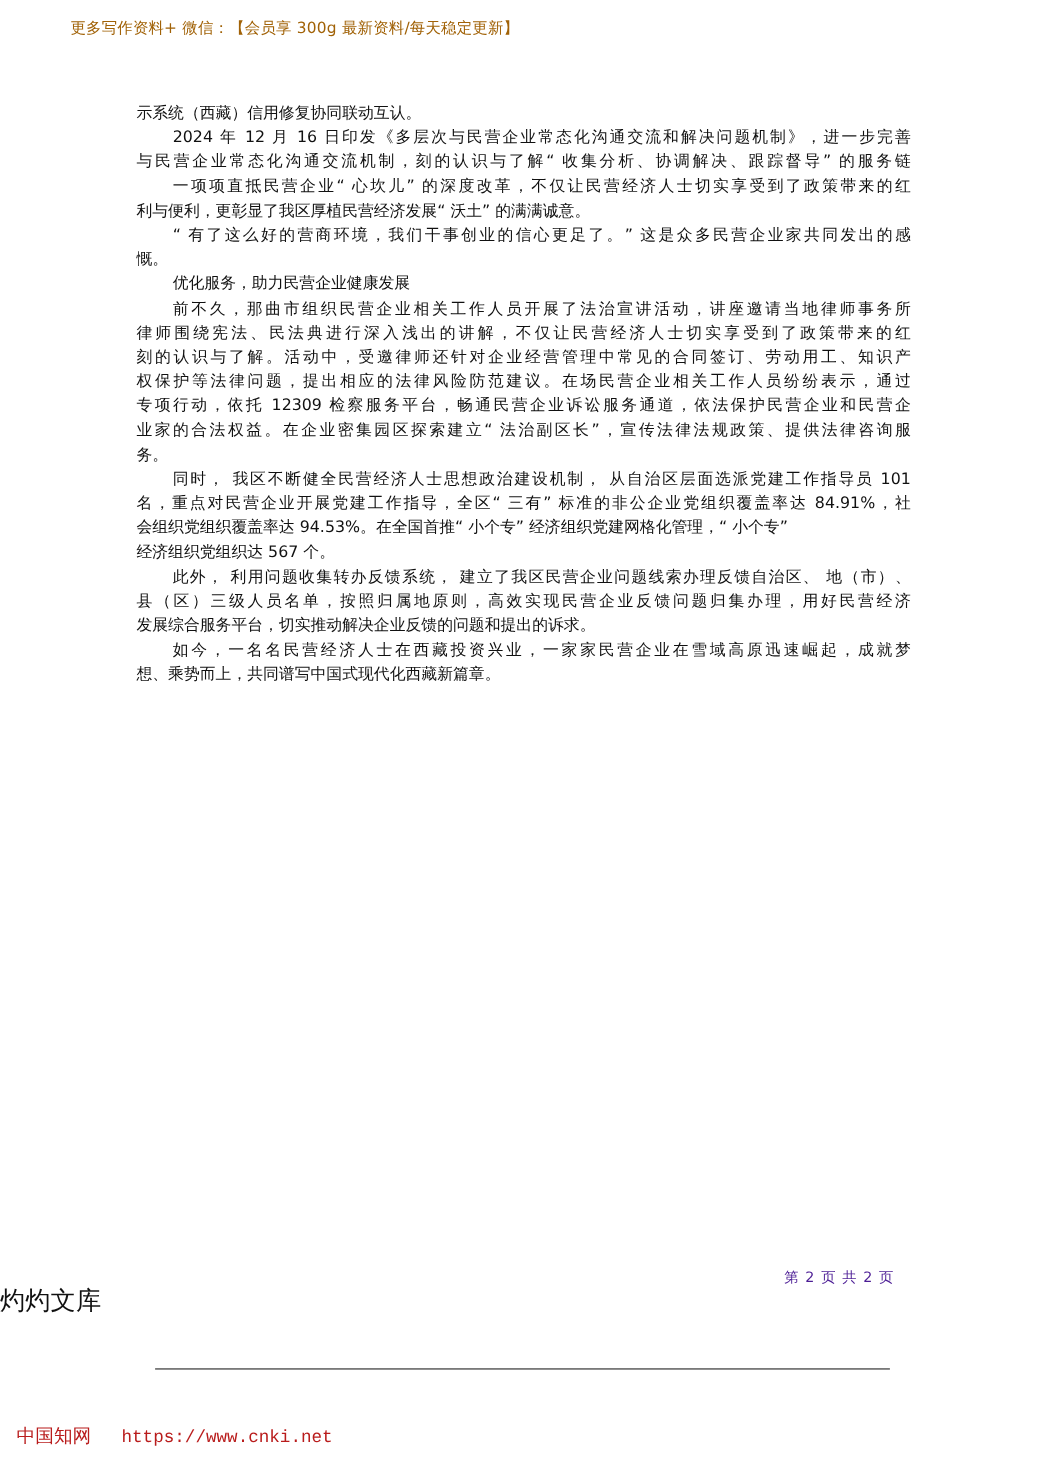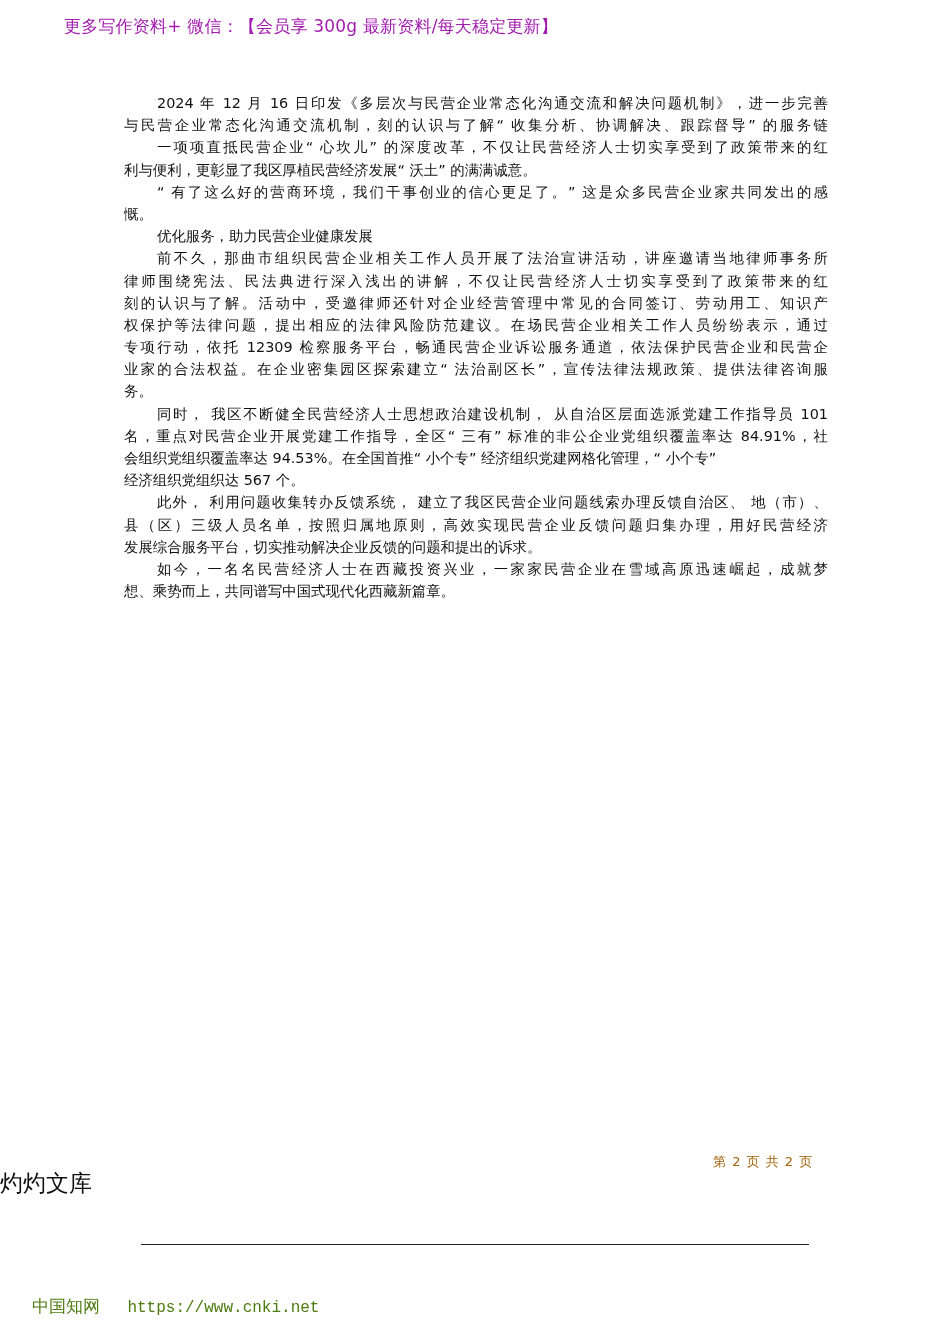--- a/index.html
+++ b/index.html
@@ -12,23 +12,23 @@
       height: 1344px;
       position: relative;
       overflow: hidden;
       font-family: "DejaVu Sans", "Liberation Sans", sans-serif;
       color: #111111;
     }
     .banner {
       position: absolute;
       left: 64px;
       top: 14px;
-      font-size: 17px;
+      font-size: 14px;
       line-height: 24px;
-      color: #a21caf;
+      color: #a16207;
       white-space: nowrap;
       letter-spacing: 0.2px;
     }
     .content {
       position: absolute;
       left: 124px;
       top: 92px;
       width: 704px;
       font-size: 14.4px;
       line-height: 22.2px;
@@ -46,21 +46,21 @@
     }
     .line.indent {
       padding-left: 33px;
     }
     .page-num {
       position: absolute;
       left: 713px;
       top: 1153px;
       font-size: 13px;
       line-height: 18px;
-      color: #a16207;
+      color: #4c1d95;
       white-space: nowrap;
       letter-spacing: 1px;
     }
     .library {
       position: absolute;
       left: 0px;
       top: 1171px;
       font-size: 23px;
       line-height: 24px;
       color: #111111;
@@ -69,42 +69,43 @@
     .footer-rule {
       position: absolute;
       left: 141px;
       top: 1244px;
       width: 668px;
       height: 0;
       border-top: 1.5px solid #222222;
     }
     .cnki {
       position: absolute;
-      left: 32px;
+      left: 15px;
       top: 1294px;
       font-size: 17px;
       line-height: 24px;
-      color: #4d7c0f;
+      color: #b91c1c;
       white-space: nowrap;
     }
     .cnki .cnki-name {
       font-family: "DejaVu Serif", "Liberation Serif", serif;
       margin-right: 22px;
     }
     .cnki .cnki-url {
       font-family: "Liberation Mono", "DejaVu Sans Mono", monospace;
       font-size: 16px;
     }
   </style>
 </head>
 <body>
 
 <div class="banner">更多写作资料+ 微信：【会员享 300g 最新资料/每天稳定更新】</div>
 
 <div class="content">
+  <span class="line last">示系统（西藏）信用修复协同联动互认。</span>
   <span class="line indent">2024 年 12 月 16 日印发《多层次与民营企业常态化沟通交流和解决问题机制》，进一步完善</span>
   <span class="line">与民营企业常态化沟通交流机制，刻的认识与了解“ 收集分析、协调解决、跟踪督导” 的服务链</span>
   <span class="line indent">一项项直抵民营企业“ 心坎儿” 的深度改革，不仅让民营经济人士切实享受到了政策带来的红</span>
   <span class="line last">利与便利，更彰显了我区厚植民营经济发展“ 沃土” 的满满诚意。</span>
   <span class="line indent">“ 有了这么好的营商环境，我们干事创业的信心更足了。” 这是众多民营企业家共同发出的感</span>
   <span class="line last">慨。</span>
   <span class="line indent last">优化服务，助力民营企业健康发展</span>
   <span class="line indent">前不久，那曲市组织民营企业相关工作人员开展了法治宣讲活动，讲座邀请当地律师事务所</span>
   <span class="line">律师围绕宪法、民法典进行深入浅出的讲解，不仅让民营经济人士切实享受到了政策带来的红</span>
   <span class="line">刻的认识与了解。活动中，受邀律师还针对企业经营管理中常见的合同签订、劳动用工、知识产</span>

